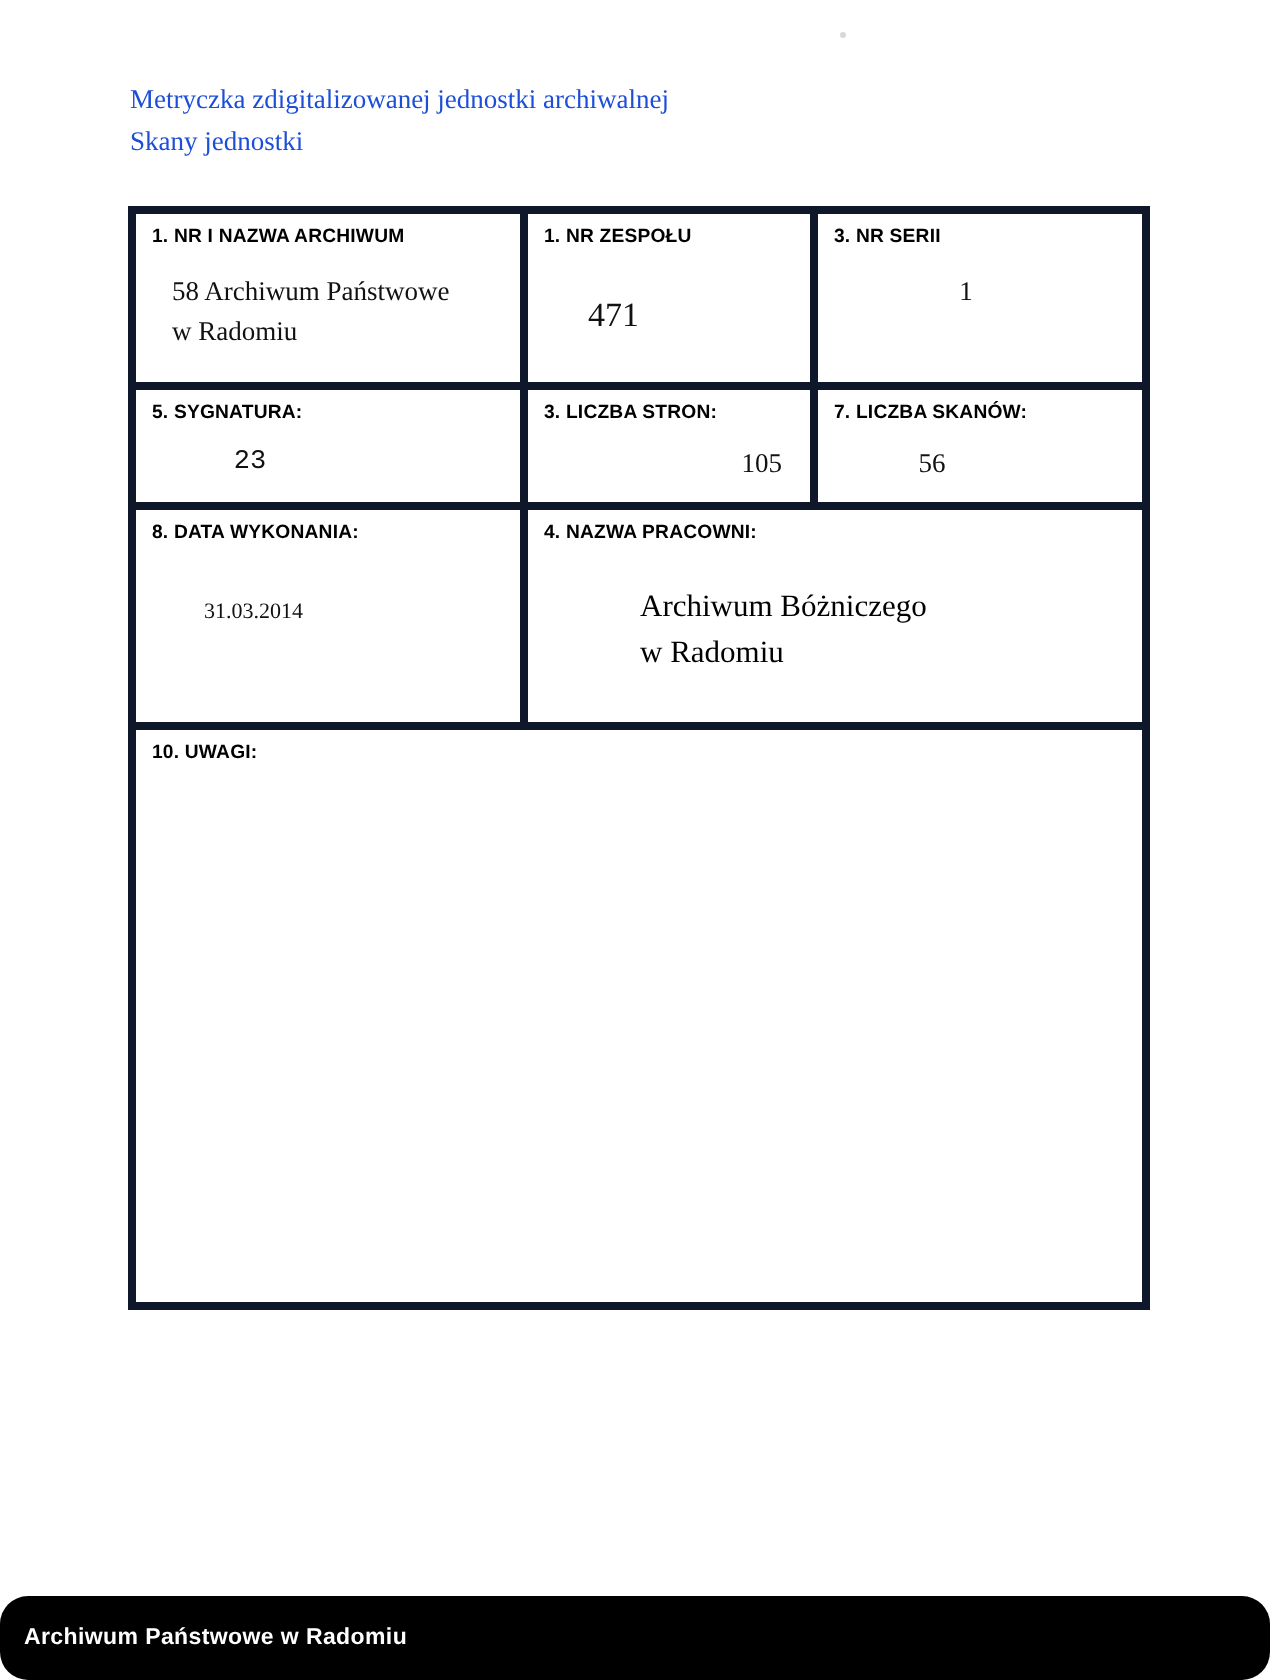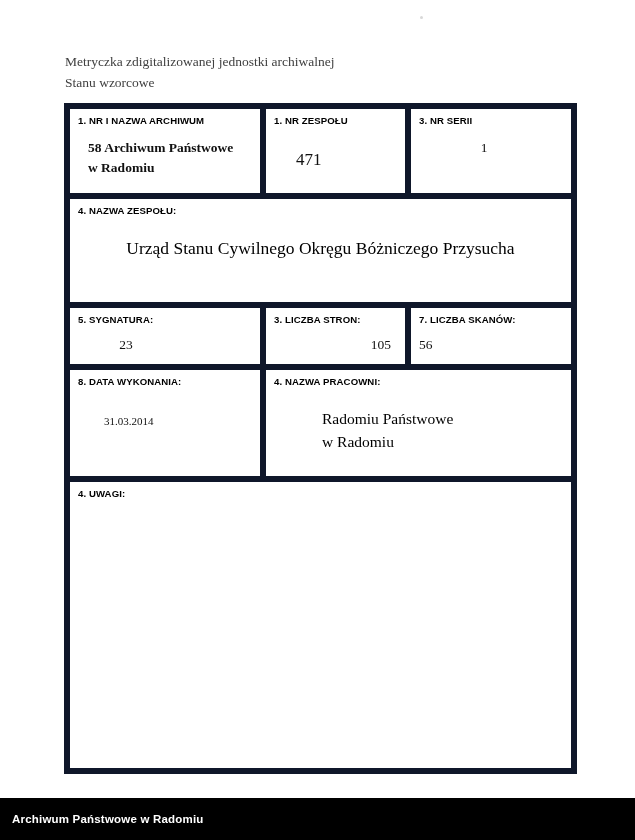--- a/index.html
+++ b/index.html
@@ -18,40 +18,40 @@
     position: absolute;
     left: 0;
     top: 0;
     width: 635px;
     height: 840px;
     background: #ffffff;
   }
   .header-lines {
     position: absolute;
     left: 65px;
-    top: 52px;
+    top: 40px;
     font-family: "Liberation Serif", serif;
     font-size: 13.5px;
-    color: #404040;
+    color: #1d4ed8;
     line-height: 1.55;
   }
   .header-lines div {
     white-space: nowrap;
   }
 
   table.metryczka {
     position: absolute;
     left: 64px;
     top: 103px;
     width: 507px;
     border-collapse: collapse;
     table-layout: fixed;
   }
   table.metryczka td {
-    border: 6px solid #0f172a;
+    border: 4px solid #0f172a;
     vertical-align: top;
     padding: 0;
   }
   .cell {
     position: relative;
     height: 100%;
     box-sizing: border-box;
     padding: 6px 8px 4px 8px;
   }
   .lbl {
@@ -64,21 +64,20 @@
   }
   .val {
     font-family: "Liberation Serif", serif;
     color: #111111;
     font-size: 13.5px;
   }
   .val-sm {
     margin-top: 12px;
     padding-left: 10px;
     line-height: 1.45;
-    font-weight: bold;
   }
   .val-center {
     text-align: center;
     margin-top: 24px;
     font-size: 17px;
   }
   .val-center-tight {
     text-align: center;
     margin-top: 14px;
     font-size: 13.5px;
@@ -107,20 +106,21 @@
 
   .footer-bar {
     position: absolute;
     left: 0;
     bottom: 0;
     width: 635px;
     height: 42px;
     background: #000000;
     display: flex;
     align-items: center;
+    border-radius: 14px;
   }
   .footer-text {
     color: #ffffff;
     font-family: "Liberation Sans", sans-serif;
     font-size: 11.5px;
     font-weight: bold;
     padding-left: 12px;
     letter-spacing: 0.2px;
   }
   .speck {
@@ -133,21 +133,21 @@
 </style>
 </head>
 <body>
 
 <div class="page">
 
   <div class="speck" style="left:420px; top:16px;"></div>
 
   <div class="header-lines">
     <div>Metryczka zdigitalizowanej jednostki archiwalnej</div>
-    <div>Stanu wzorcowe</div>
+    <div>Skany jednostki</div>
   </div>
 
   <table class="metryczka">
     <colgroup>
       <col style="width:196px;">
       <col style="width:145px;">
       <col style="width:166px;">
     </colgroup>
     <tbody>
       <tr>
@@ -167,72 +167,64 @@
           </div>
         </td>
         <td>
           <div class="cell" style="height:84px;">
             <div class="lbl">3. NR SERII</div>
             <div class="val val-center-tight" style="padding-right:14px;">1</div>
           </div>
         </td>
       </tr>
 
-      <tr>
-        <td colspan="3">
-          <div class="cell" style="height:103px;">
-            <div class="lbl">4. NAZWA ZESPOŁU:</div>
-            <div class="val val-big">Urząd Stanu Cywilnego Okręgu Bóżniczego Przysucha</div>
-          </div>
-        </td>
-      </tr>
 
       <tr>
         <td>
           <div class="cell" style="height:56px;">
             <div class="lbl">5. SYGNATURA:</div>
-            <div class="val" style="text-align:center; margin-top:12px; padding-right:78px;">23</div>
+            <div class="val" style="text-align:center; margin-top:12px; padding-right:78px;font-family:Liberation Mono, monospace;">23</div>
           </div>
         </td>
         <td>
           <div class="cell" style="height:56px;">
             <div class="lbl">3. LICZBA STRON:</div>
             <div class="val" style="text-align:right; margin-top:12px; padding-right:6px;">105</div>
           </div>
         </td>
         <td>
           <div class="cell" style="height:56px;">
             <div class="lbl">7. LICZBA SKANÓW:</div>
-            <div class="val" style="margin-top:12px; padding-right:48px;">56</div>
+            <div class="val" style="text-align:center; margin-top:12px; padding-right:48px;">56</div>
           </div>
         </td>
       </tr>
 
       <tr>
         <td>
           <div class="cell" style="height:106px;">
             <div class="lbl">8. DATA WYKONANIA:</div>
             <div class="val val-data">31.03.2014</div>
           </div>
         </td>
         <td colspan="2">
           <div class="cell" style="height:106px;">
             <div class="lbl">4. NAZWA PRACOWNI:</div>
             <div class="val val-pracownia">
-              <div>Radomiu Państwowe</div>
+              <div>Archiwum Bóżniczego</div>
               <div>w Radomiu</div>
             </div>
           </div>
         </td>
       </tr>
 
       <tr>
         <td colspan="3">
           <div class="cell uwagi-cell">
-            <div class="lbl">4. UWAGI:</div>
+            <div class="lbl">10. UWAGI:</div>
             <div class="val" style="margin-top:10px;"></div>
           </div>
         </td>
       </tr>
     </tbody>
   </table>
 
   <div class="footer-bar">
     <div class="footer-text">Archiwum Państwowe w Radomiu</div>
   </div>

